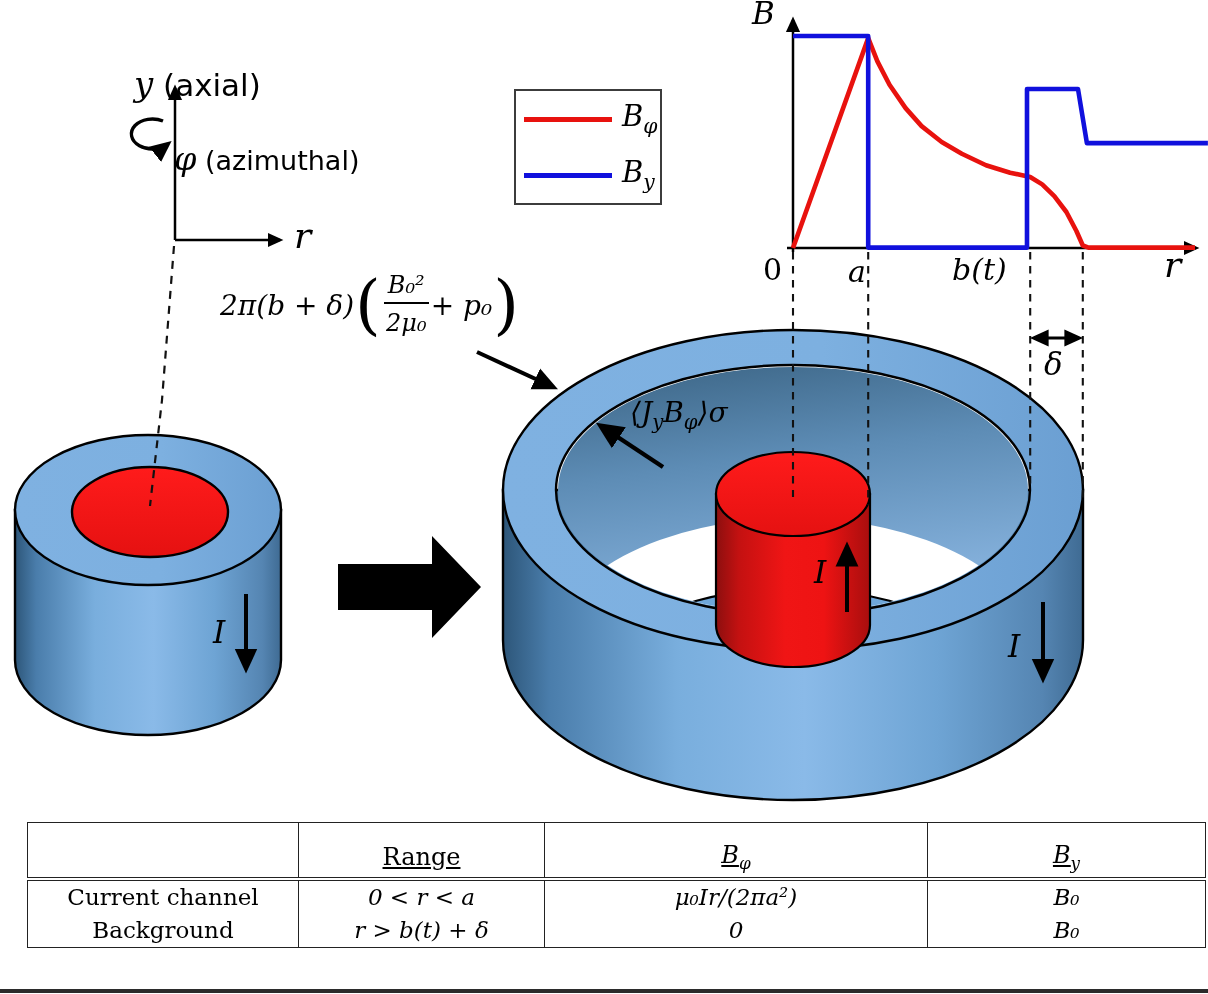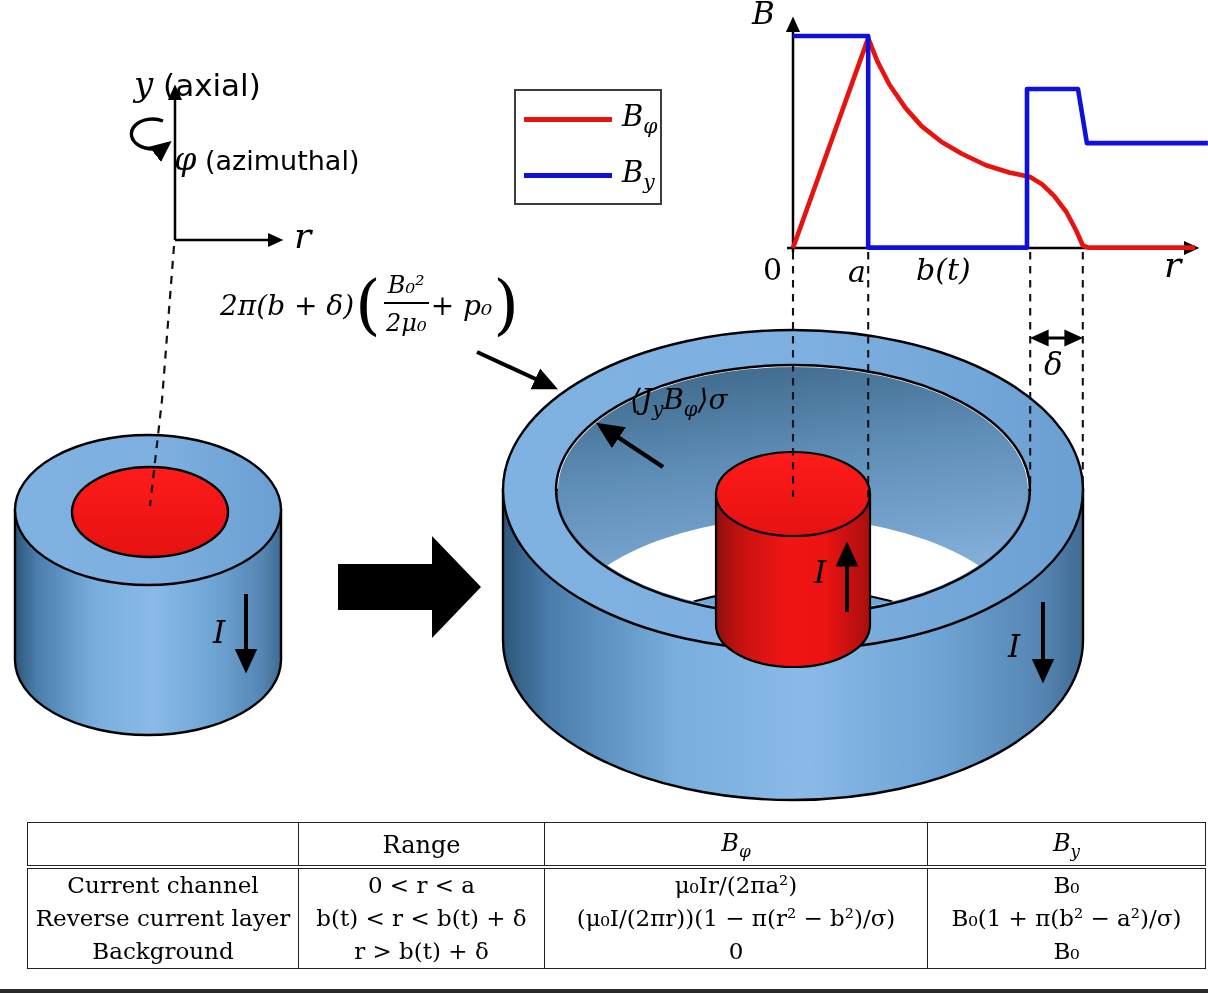--- a/index.html
+++ b/index.html
@@ -17,49 +17,49 @@
   .phi-azim .sans{font-size:27px;}
   .r-left{left:294px;top:215px;font-size:36px;}
   
   .formula{position:absolute;left:220px;top:262px;height:86px;display:flex;align-items:center;font-size:28px;font-style:italic;}
   .bigparen{font-size:66px;font-weight:300;font-style:normal;line-height:80px;margin:0 1px;}
   .frac{display:inline-flex;flex-direction:column;align-items:center;font-size:24px;line-height:1.15;margin:0 2px;}
   .frac .num{padding:0 4px 2px;border-bottom:2px solid #000;}
   .frac .den{padding-top:6px;}
   .formula .suffix{margin-left:0;}
   
-  .drag-lbl{left:630px;top:383px;font-size:28px;font-style:italic;}
+  .drag-lbl{left:630px;top:396px;font-size:28px;font-style:italic;}
   
   .legend{position:absolute;left:514px;top:89px;width:144px;height:112px;border:2.5px solid #3c3c3c;
           display:flex;flex-direction:column;justify-content:space-around;background:#fff;}
   .legend-row{display:flex;align-items:center;padding-left:8px;}
   .swatch{width:88px;height:5px;margin-right:10px;}
   .swatch-red{background:var(--curve-red,#e8120e);}
   .swatch-blue{background:var(--curve-blue,#1010dd);}
   .legend-lbl{font-size:29px;font-style:italic;line-height:1;}
   
   .plot-B{left:752px;top:-5px;font-size:31px;}
   .plot-r{left:1164px;top:244px;font-size:36px;}
   .tick-0{left:763px;top:252px;font-size:30px;}
   .tick-a{left:848px;top:254px;font-size:30px;}
-  .tick-bt{left:916px;top:252px;font-size:30px;}
+  .tick-bt{left:952px;top:252px;font-size:30px;}
   .delta-lbl{left:1044px;top:346px;font-size:31px;}
   
   .I-small{left:213px;top:614px;font-size:31px;}
   .I-channel{left:814px;top:554px;font-size:31px;}
   .I-ring{left:1008px;top:628px;font-size:31px;}
   
   .field-table{position:absolute;left:27px;top:822px;width:1178px;border-collapse:collapse;table-layout:fixed;
                font-size:23px;text-align:center;}
   .field-table,.field-table th,.field-table td{border-left:1.6px solid #222;border-right:1.6px solid #222;}
   .field-table{border:1.6px solid #222;}
-  .field-table thead th{border-bottom:4px double #222;font-weight:normal;font-size:24px;padding:6px 0 4px;}
+  .field-table thead th{border-bottom:4px double #222;font-weight:normal;font-size:24px;padding:18px 0 4px;text-decoration:underline;}
   .field-table td{padding:1px 2px;height:31px;}
   .rowlabel{font-style:normal;}
-  .mathcell{}
+  .mathcell{font-style:italic;}
   .hdr-math{font-style:italic;}
   .bottom-rule{position:absolute;left:0;top:989px;width:1208px;height:3.5px;background:#2b2b2b;}
 </style>
 </head>
 <body>
 
 <div class="canvas">
 
   <svg class="overlay-svg" width="1208" height="994" viewBox="0 0 1208 994">
     <defs>
@@ -211,26 +211,20 @@
       </tr>
     </thead>
     <tbody>
         <tr>
           <td class="rowlabel">Current channel</td>
           <td class="mathcell">0 &lt; r &lt; a</td>
           <td class="mathcell">μ₀Ir/(2πa²)</td>
           <td class="mathcell">B₀</td>
         </tr>
         <tr>
-          <td class="rowlabel">Reverse current layer</td>
-          <td class="mathcell">b(t) &lt; r &lt; b(t) + δ</td>
-          <td class="mathcell">(μ₀I/(2πr))(1 − π(r² − b²)/σ)</td>
-          <td class="mathcell">B₀(1 + π(b² − a²)/σ)</td>
-        </tr>
-        <tr>
           <td class="rowlabel">Background</td>
           <td class="mathcell">r &gt; b(t) + δ</td>
           <td class="mathcell">0</td>
           <td class="mathcell">B₀</td>
         </tr>
       </tbody>
   </table>
 
   <div class="bottom-rule"></div>
 </div>

